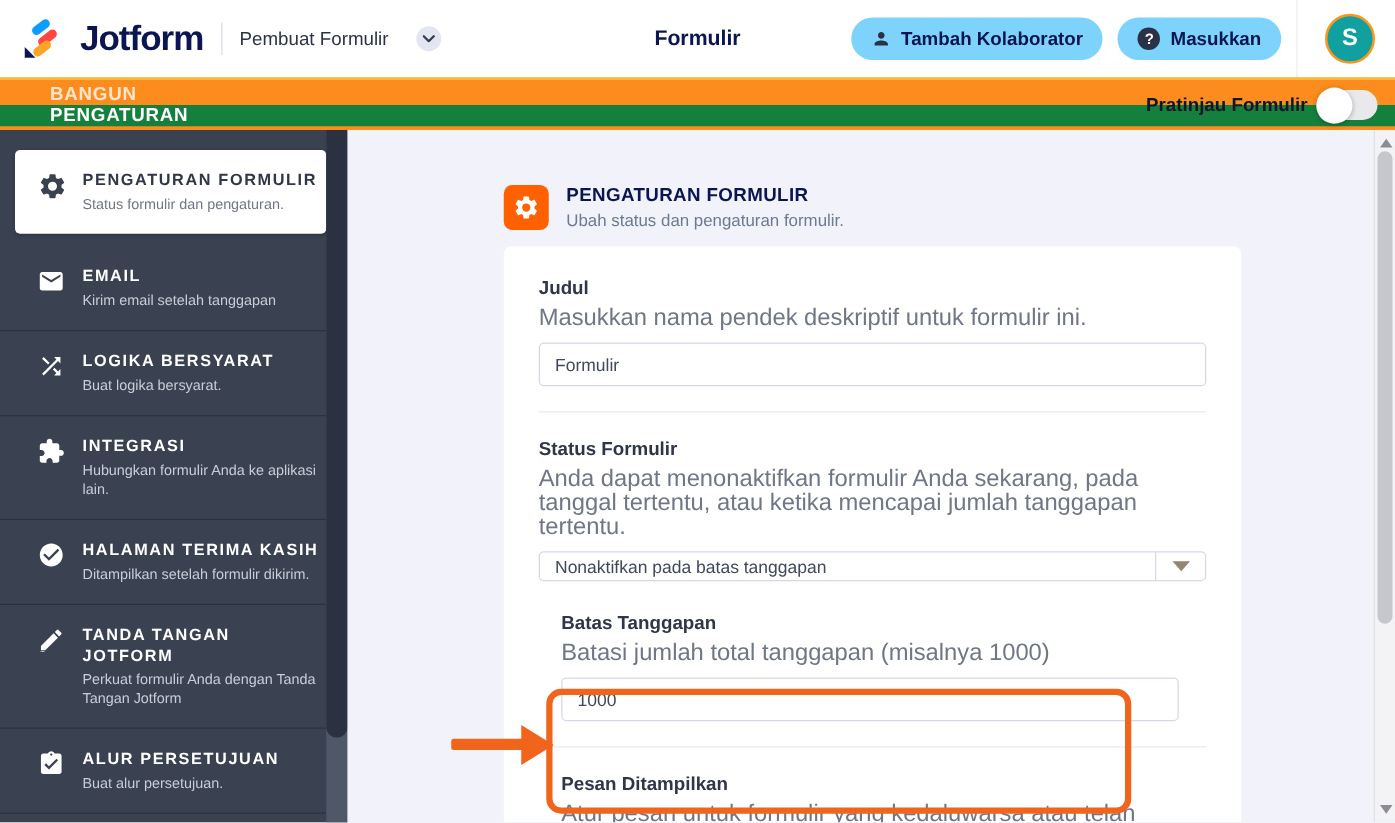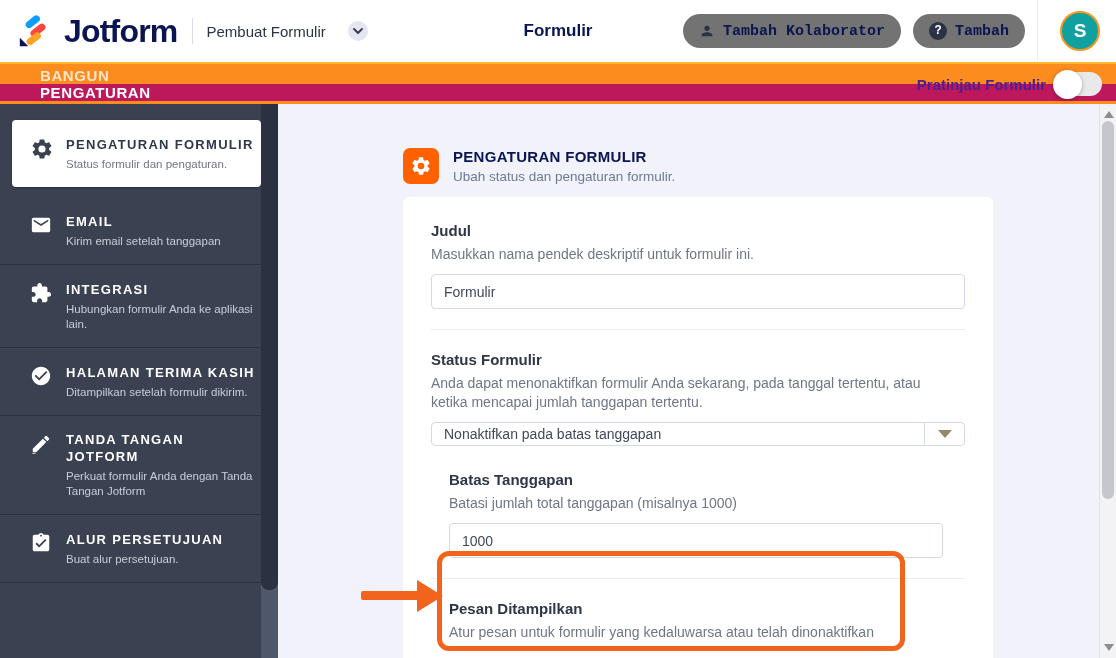--- a/index.html
+++ b/index.html
@@ -3,40 +3,40 @@
 <meta charset="utf-8">
 <style>
   * { margin:0; padding:0; box-sizing:border-box; }
   html,body { width:1116px; height:658px; overflow:hidden;
     font-family:"Liberation Sans", sans-serif; background:#F1F2FA; position:relative; }
 
   
   .header { height:62px; background:#fff; display:flex; align-items:center; padding:0 16px 0 16px; position:relative; }
   .logo-group { display:flex; align-items:center; gap:10px; }
   .logo-mark { width:38px; height:38px; display:block; }
-  .logo-word { font-size:32px; font-weight:800; color:#0A1551; letter-spacing:-0.8px; }
+  .logo-word { font-size:28px; font-weight:800; color:#0A1551; letter-spacing:-0.8px; }
   .hdr-divider { width:1px; height:26px; background:#D8DBE8; margin:0 14px; }
   .product { display:flex; align-items:center; gap:22px; cursor:pointer; }
   .product-label { font-size:15px; color:#2C3345; font-weight:500; }
   .chev-pill { width:20px; height:20px; border-radius:50%; background:#E3E6F1; display:flex; align-items:center; justify-content:center; }
   .page-title { position:absolute; left:50%; top:50%; transform:translate(-50%,-50%); font-size:17px; font-weight:700; color:#0A1551; }
   .hdr-right { margin-left:auto; display:flex; align-items:center; height:100%; }
-  .pill { height:34px; border-radius:17px; background:#737373; display:flex; align-items:center; gap:8px; padding:0 16px; cursor:pointer; margin-right:12px;font-family:Liberation Mono, monospace; }
+  .pill { height:34px; border-radius:17px; background:#7dd3fc; display:flex; align-items:center; gap:8px; padding:0 16px; cursor:pointer; margin-right:12px; }
   .pill-label { font-size:15px; font-weight:700; color:#0A1551; }
   .q-circle { width:18px; height:18px; border-radius:50%; background:#2B3245; color:#fff; font-size:12px; font-weight:700; display:flex; align-items:center; justify-content:center; }
   .right-sep { width:1px; height:62px; background:#EDEEF5; margin-right:22px; }
   .avatar { width:40px; height:40px; border-radius:50%; background:#10A0A0; border:2px solid #F9971E; color:#fff; font-size:19px; font-weight:700; display:flex; align-items:center; justify-content:center; cursor:pointer; }
 
   
   .navbar { height:42px; background:#FB8C1D; border-top:2px solid #FCBB2F; position:relative; display:flex; align-items:stretch; }
   .tabs { position:absolute; left:0; right:0; top:0; bottom:0; display:flex; justify-content:center;flex-direction:column; }
   .tab { display:flex; align-items:center; padding:0 40px; font-size:15px; font-weight:600; letter-spacing:0.6px; color:rgba(255,255,255,0.78); cursor:pointer; }
-  .tab.active { background:#be185d; color:#fff; font-weight:700; }
+  .tab.active { background:#15803d; color:#fff; font-weight:700; }
   .preview { position:absolute; right:14px; top:0; bottom:0; display:flex; align-items:center; gap:10px; }
-  .preview-label { color:#4c1d95; font-size:15px; font-weight:700; }
+  .preview-label { color:#0f172a; font-size:15px; font-weight:700; }
   .toggle { width:46px; height:24px; border-radius:13px; background:#E9E9EC; position:relative; cursor:pointer; }
   .knob { width:29px; height:29px; border-radius:50%; background:#fff; position:absolute; left:-3px; top:-2.5px; box-shadow:0 1px 4px rgba(0,0,0,0.3); }
 
   
   .body { display:flex; height:554px; }
 
   
   .sidebar { width:278px; background:#3A4150; position:relative; flex-shrink:0; }
   .side-scroll { position:absolute; right:0; top:0; bottom:0; width:17px; background:#4E5869; cursor:pointer; }
   .side-thumb { position:absolute; top:0; left:0; right:0; height:486px; background:#2B3140; border-radius:0 0 8px 8px; }
@@ -54,21 +54,21 @@
 
   
   .main { flex:1; background:#F1F2FA; position:relative; overflow:hidden; }
   .content { width:590px; margin-left:125px; padding-top:44px; }
   .sec-head { display:flex; gap:14px; align-items:flex-start; }
   .sec-icon { width:36px; height:36px; border-radius:7px; background:#FF6100; color:#fff; display:flex; align-items:center; justify-content:center; flex-shrink:0; }
   .sec-title { font-size:15px; font-weight:700; color:#0A1551; letter-spacing:0.3px; line-height:18px; }
   .sec-sub { font-size:13.5px; color:#6C7A93; margin-top:3px; }
   .card { margin-top:13px; background:#fff; border-radius:6px; padding:24px 28px 80px; min-height:460px; }
   .f-label { font-size:15px; font-weight:700; color:#2F3648; line-height:20px; }
-  .f-desc { font-size:14px; color:#6F7685; margin-top:4px; line-height:19px; }
+  .f-desc { font-size:19px; color:#6F7685; margin-top:4px; line-height:19px; }
   .f-input { margin-top:10px; width:100%; height:35px; border:1px solid #D5D8E8; border-radius:4px; padding:0 12px; font-size:14px; color:#40485A; font-family:"Liberation Sans", sans-serif; background:#fff; outline:none; }
   .divider { height:1px; background:#E9EAF3; margin:20px 0; }
   .select { margin-top:10px; width:100%; height:24px; border:1px solid #D5D8E8; border-radius:4px; background:#fff; display:flex; align-items:center; cursor:pointer; }
   .select-value { flex:1; padding:0 12px; font-size:14px; color:#40485A; }
   .select-caret-box { width:40px; height:100%; border-left:1px solid #D5D8E8; display:flex; align-items:center; justify-content:center; }
   .caret-down { width:0; height:0; border-left:7px solid transparent; border-right:7px solid transparent; border-top:8px solid #95866F; }
   .subsection { margin-left:18px; margin-top:24px; }
   .subsection .f-input { width:calc(100% - 22px); }
   .status-desc { max-width:500px; }
 
@@ -111,21 +111,21 @@
   <div class="page-title">Formulir</div>
   <div class="hdr-right">
     <div class="pill">
       <svg width="16" height="16" viewBox="0 0 24 24">
           <path fill="#2B3245" d="M12 12c2.21 0 4-1.79 4-4s-1.79-4-4-4-4 1.79-4 4 1.79 4 4 4zm0 2c-2.67 0-8 1.34-8 4v2h16v-2c0-2.66-5.33-4-8-4z"></path>
         </svg>
       <span class="pill-label">Tambah Kolaborator</span>
     </div>
     <div class="pill">
       <span class="q-circle">?</span>
-      <span class="pill-label">Tambah</span>
+      <span class="pill-label">Masukkan</span>
     </div>
     <div class="right-sep"></div>
     <div class="avatar">S</div>
   </div>
 </div>
 
 <div class="navbar">
   <div class="tabs">
     <div class="tab">BANGUN</div>
     <div class="tab active">PENGATURAN</div>
@@ -160,20 +160,31 @@
           <svg width="22" height="22" viewBox="0 0 24 24" fill="currentColor">
               <path d="M20 4H4c-1.1 0-2 .9-2 2v12c0 1.1.9 2 2 2h16c1.1 0 2-.9 2-2V6c0-1.1-.9-2-2-2zm0 4-8 5-8-5V6l8 5 8-5v2z"></path>
             </svg>
         </span>
         <span>
           <span class="s-title">EMAIL</span>
           <div class="s-desc">Kirim email setelah tanggapan</div>
         </span>
       </div>
 
+      <div class="side-item">
+        <span class="s-icon">
+          <svg width="22" height="22" viewBox="0 0 24 24" fill="currentColor">
+              <path d="M10.59 9.17 5.41 4 4 5.41l5.17 5.17 1.42-1.41zM14.5 4l2.04 2.04L4 18.59 5.41 20 17.96 7.46 20 9.5V4h-5.5zm.33 9.41-1.41 1.41 3.13 3.13L14.5 20H20v-5.5l-2.04 2.04-3.13-3.13z"></path>
+            </svg>
+        </span>
+        <span>
+          <span class="s-title">LOGIKA BERSYARAT</span>
+          <div class="s-desc">Buat logika bersyarat.</div>
+        </span>
+      </div>
 
       <div class="side-item">
         <span class="s-icon">
           <svg width="22" height="22" viewBox="0 0 24 24" fill="currentColor">
               <path d="M20.5 11H19V7c0-1.1-.9-2-2-2h-4V3.5C13 2.12 11.88 1 10.5 1S8 2.12 8 3.5V5H4c-1.1 0-1.99.9-1.99 2v3.8H3.5c1.49 0 2.7 1.21 2.7 2.7s-1.21 2.7-2.7 2.7H2V20c0 1.1.9 2 2 2h3.8v-1.5c0-1.49 1.21-2.7 2.7-2.7 1.49 0 2.7 1.21 2.7 2.7V22H17c1.1 0 2-.9 2-2v-4h1.5c1.38 0 2.5-1.12 2.5-2.5S21.88 11 20.5 11z"></path>
             </svg>
         </span>
         <span>
           <span class="s-title">INTEGRASI</span>
           <div class="s-desc">Hubungkan formulir Anda ke aplikasi lain.</div>

